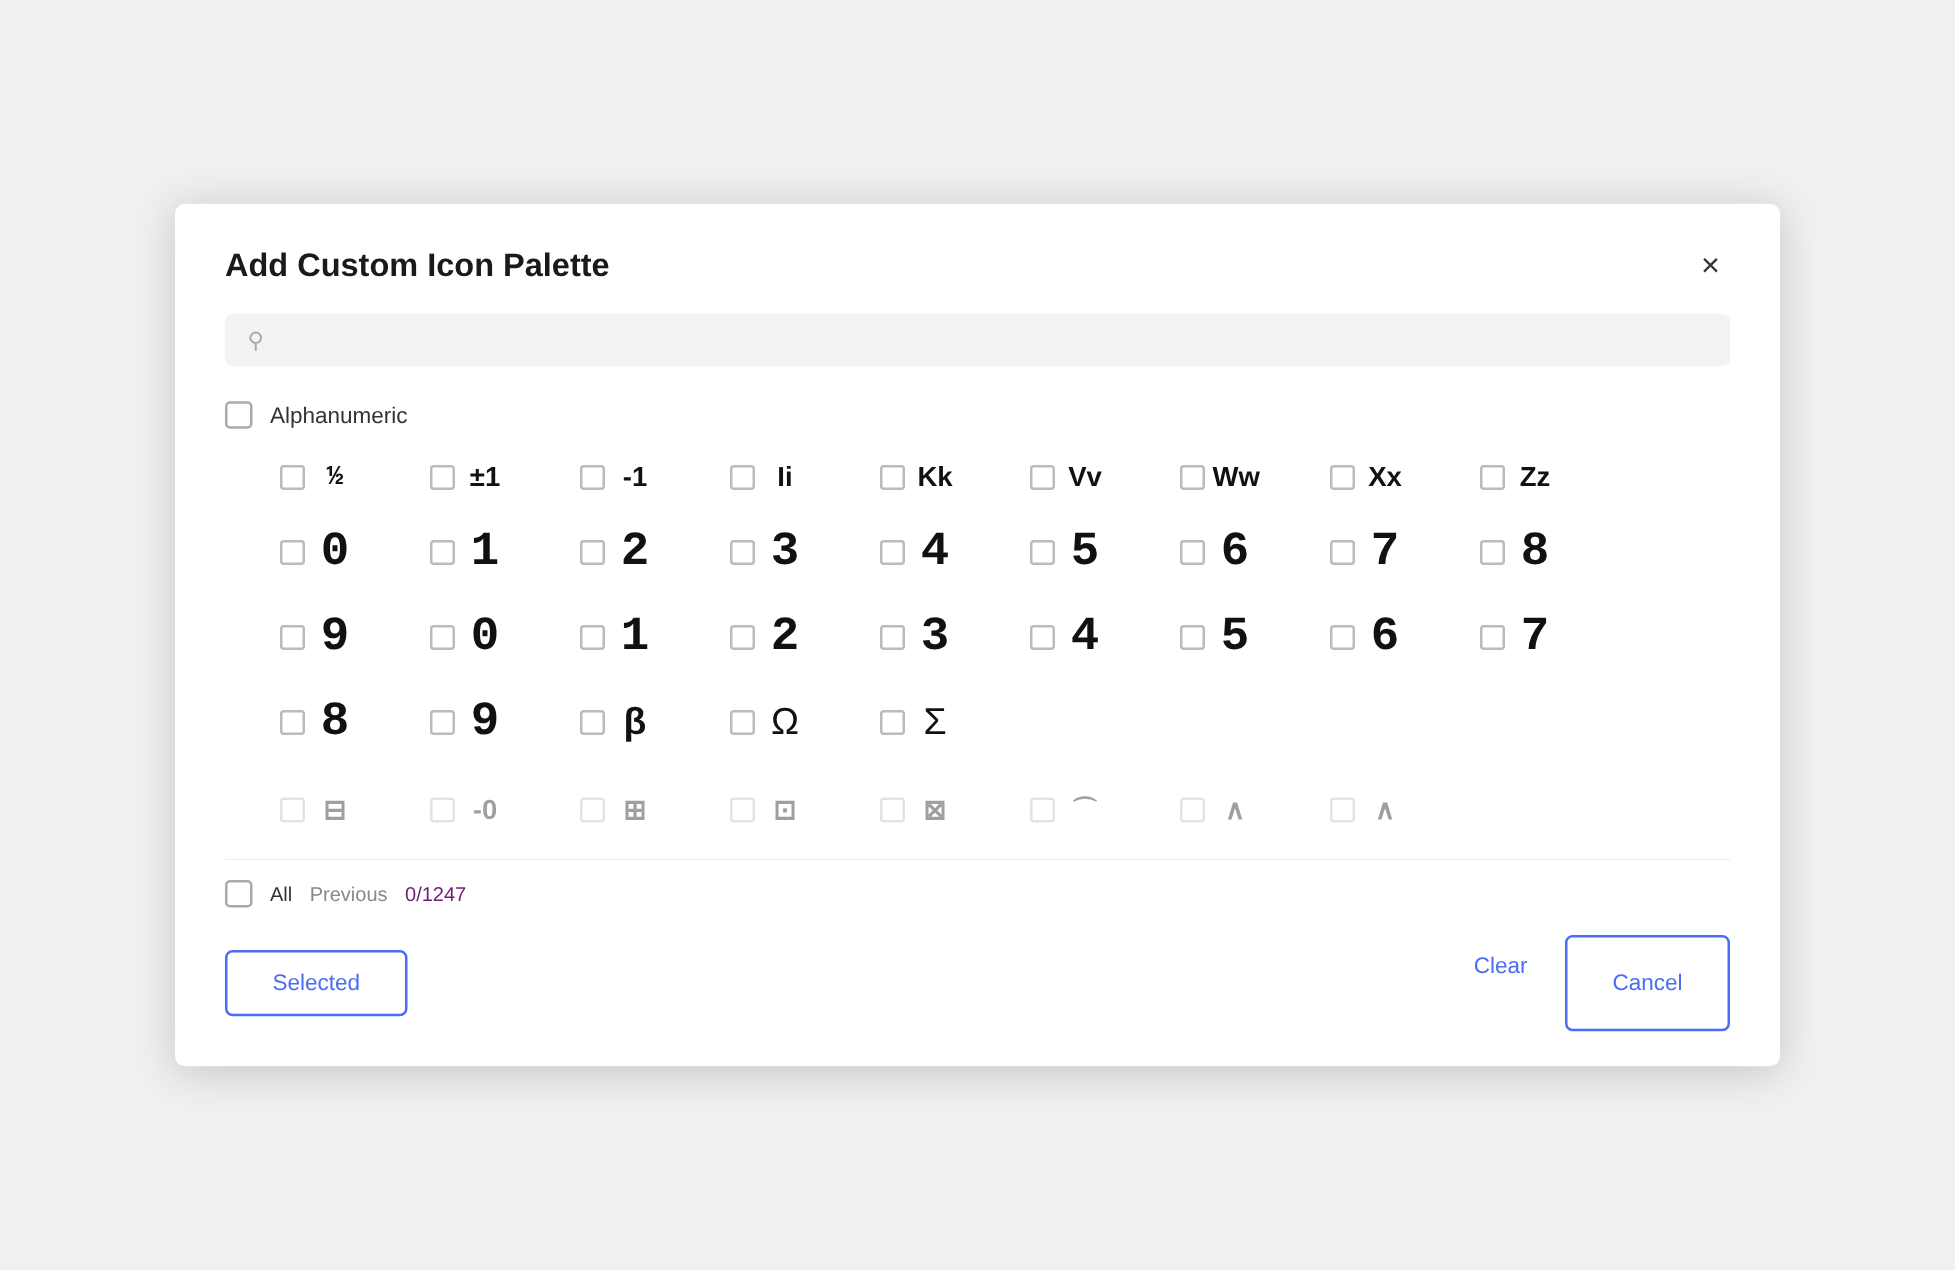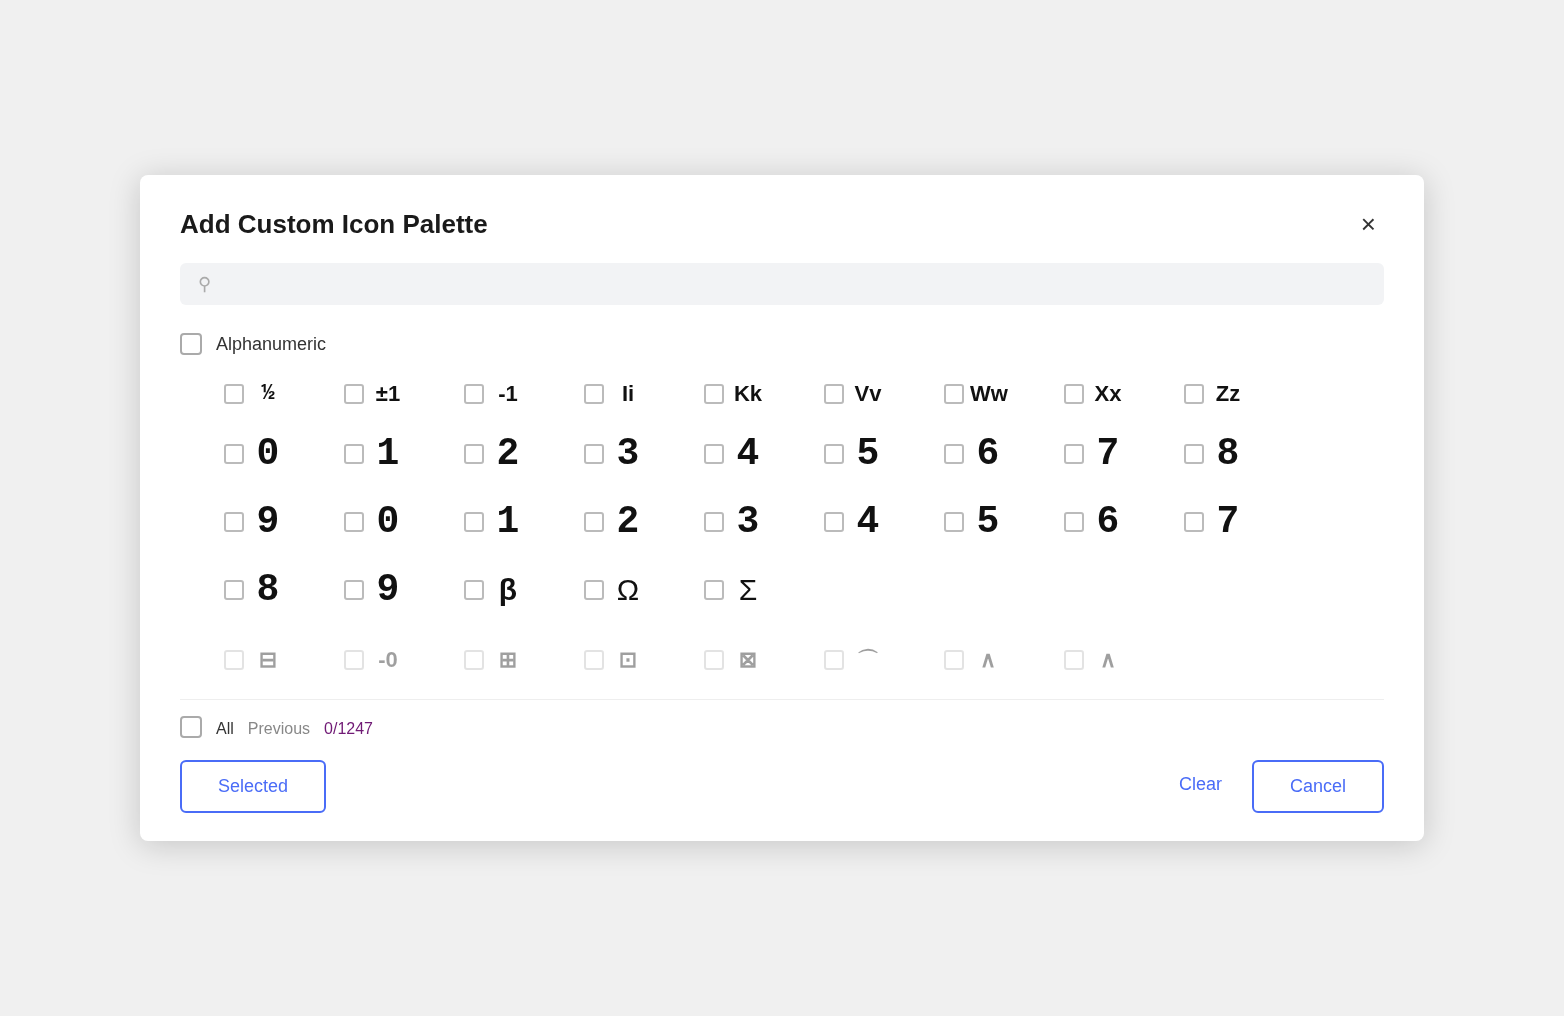--- a/index.html
+++ b/index.html
@@ -194,21 +194,21 @@
       font-size: 18px;
       padding: 14px 18px;
       cursor: pointer;
     }
     .btn-cancel {
       border: 2px solid #4a6cf7;
       color: #4a6cf7;
       background: #fff;
       border-radius: 6px;
       font-size: 18px;
-      padding: 14px 36px;
+      padding: 26px 36px;
       cursor: pointer;
     }
     .btn-apply {
       background: #4a6cf7;
       color: #fff;
       border: 2px solid #4a6cf7;
       border-radius: 6px;
       font-size: 18px;
       padding: 14px 48px;
       cursor: pointer;

